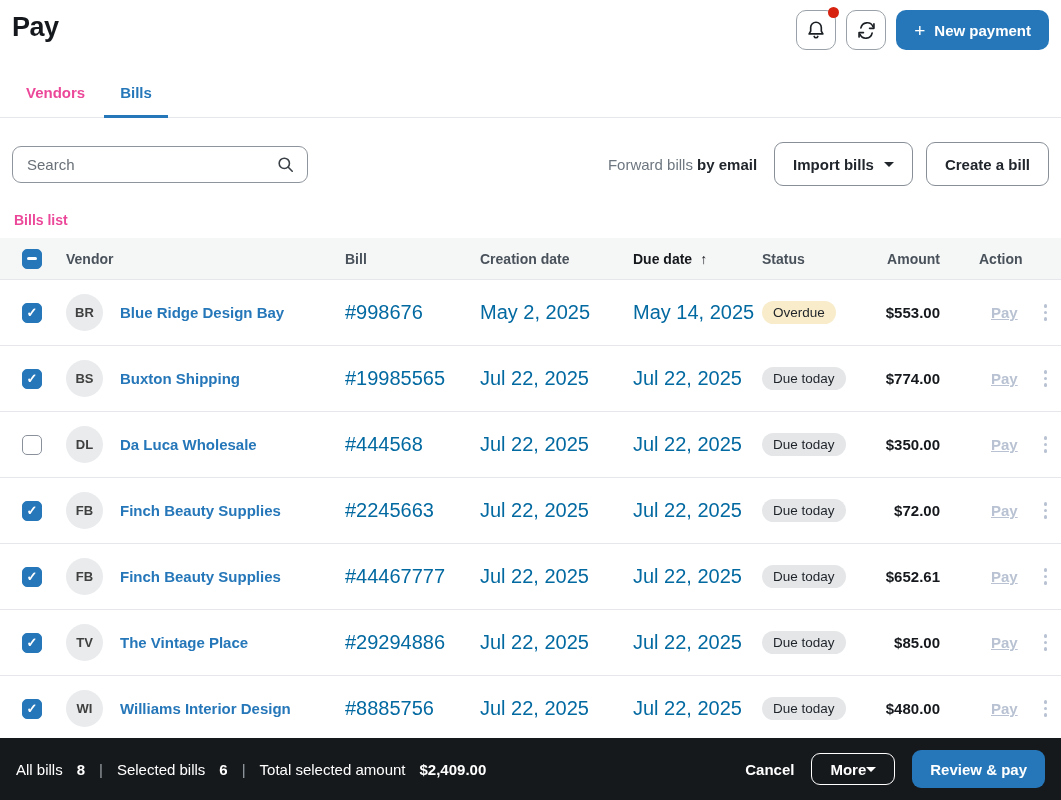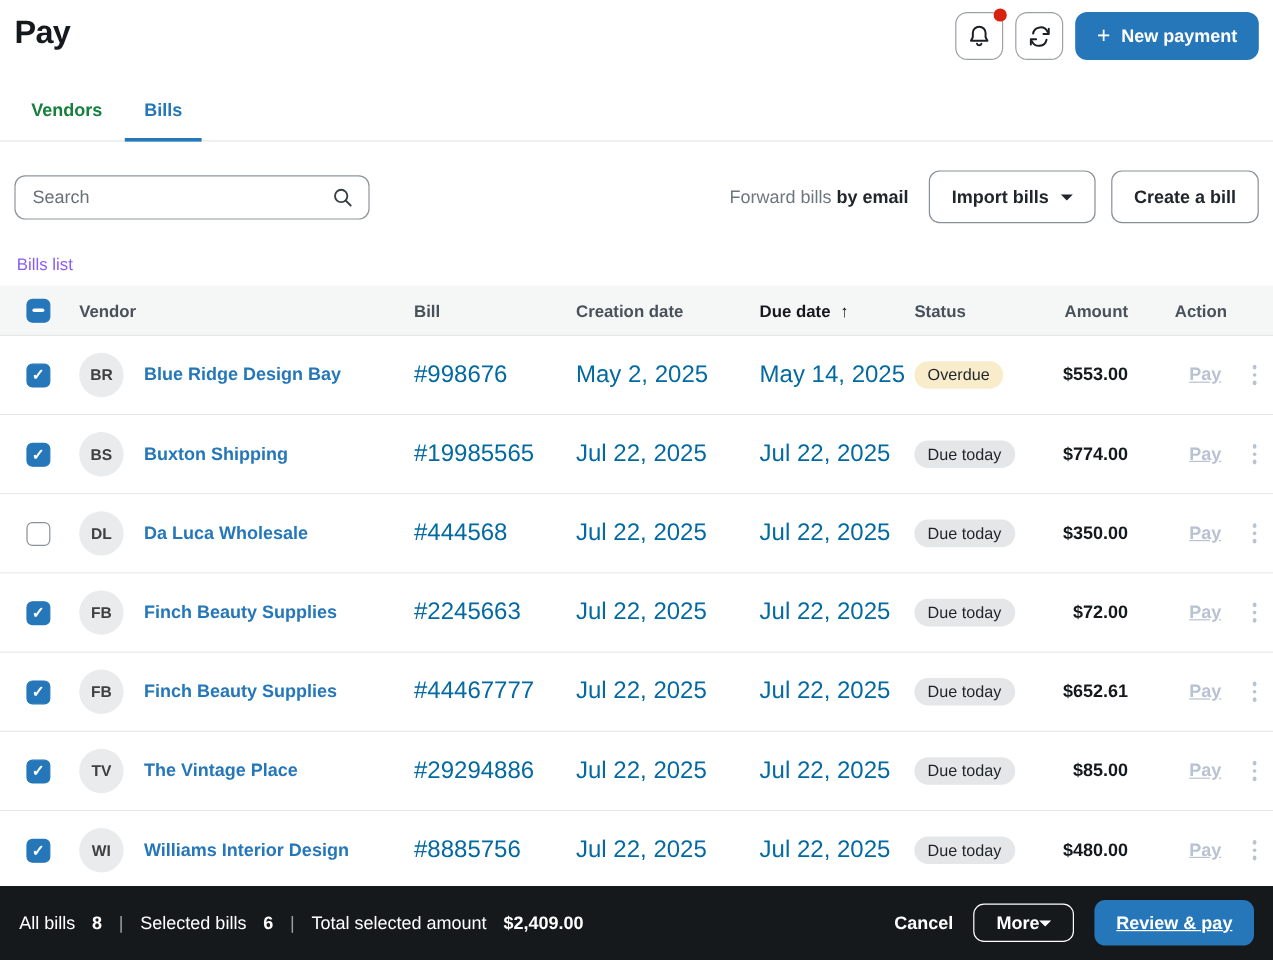--- a/index.html
+++ b/index.html
@@ -15,42 +15,42 @@
     background:#fff; display:flex; align-items:center; justify-content:center; cursor:pointer; }
   .notif-dot { position:absolute; top:-4px; right:-4px; width:11px; height:11px; border-radius:50%;
     background:#d6220f; }
   .btn-primary { height:40px; border:none; border-radius:10px; background:#2577b9; color:#fff;
     font-weight:700; font-size:15px; padding:0 18px; display:flex; align-items:center; gap:9px;
     cursor:pointer; font-family:inherit; }
   .plus-glyph { font-size:19px; font-weight:400; line-height:1; }
 
   
   .tabs { display:flex; gap:3px; padding-left:10px; margin-top:24px; border-bottom:1px solid #e5e7ea; }
-  .tab { padding:10px 16px 14px 16px; font-size:15px; font-weight:700; color:#15803d;
+  .tab { padding:10px 16px 14px 16px; font-size:15px; font-weight:700; color:#ec4899;
     border-bottom:3px solid transparent; margin-bottom:-1px; cursor:pointer; }
   .tab.active { color:#2577b9; border-bottom-color:#2577b9; }
 
   
   .toolbar { display:flex; align-items:center; justify-content:space-between; padding:24px 12px 0 12px; }
   .search-wrap { position:relative; width:296px; }
   .search-input { width:100%; height:37px; border:1px solid #8f959d; border-radius:9px;
     padding:0 40px 0 14px; font-size:15px; color:#1d4ed8; font-family:inherit; outline:none; }
   .search-input::placeholder { color:#697077; }
   .search-icon { position:absolute; right:13px; top:9px; }
   .toolbar-right { display:flex; align-items:center; gap:13px; }
   .forward-text { font-size:15px; color:#6e7780; margin-right:4px; }
   .forward-link { color:#21262c; font-weight:700; cursor:pointer; }
   .btn-secondary { height:44px; border:1px solid #888f97; border-radius:9px; background:#fff;
     color:#21262c; font-weight:700; font-size:15px; padding:0 18px; display:flex; align-items:center;
     gap:10px; cursor:pointer; font-family:inherit; }
   .caret-down { width:0; height:0; border-left:5px solid transparent; border-right:5px solid transparent;
     border-top:6px solid #21262c; display:inline-block; }
 
   
-  .list-caption { padding:26px 12px 10px 14px; font-size:14px; font-weight:400; color:#8b5cf6; }
+  .list-caption { padding:26px 12px 10px 14px; font-size:14px; font-weight:700; color:#ec4899; }
   .table-grid { display:grid; grid-template-columns:66px 279px 135px 153px 129px 113px 72px 1fr;
     align-items:center; }
   .thead { background:#f5f6f6; height:42px; border-bottom:1px solid #e5e7ea; }
   .th { font-size:14px; font-weight:700; color:#49525b; }
   .th.sorted { color:#15181c; }
   .sort-arrow { font-weight:400; margin-left:8px; color:#15181c; }
   .th.amount, .cell.amount { text-align:right; padding-right:7px; }
   .action-head { padding-left:32px; }
   .row { height:66px; border-bottom:1px solid #e5e7ea; background:#fff; }
   .cb-cell { padding-left:22px; }
@@ -81,21 +81,21 @@
   .summary { display:flex; align-items:center; gap:14px; font-size:15px; }
   .summary b { font-weight:700; }
   .sep { color:#9aa0a6; }
   .footer-actions { display:flex; align-items:center; gap:17px; }
   .btn-ghost { background:none; border:none; color:#fff; font-weight:700; font-size:15px;
     cursor:pointer; font-family:inherit; }
   .btn-outline-light { height:32px; background:none; border:1px solid #fff; border-radius:9px;
     color:#fff; font-weight:700; font-size:15px; padding:0 18px; display:flex; align-items:center;
     cursor:pointer; font-family:inherit; }
   .caret-down.light { border-top-color:#fff; }
-  .btn-primary.footer { border-radius:9px; height:38px;text-decoration:underline; }
+  .btn-primary.footer { border-radius:9px; height:38px; }
   svg { display:block; }
 </style>
 </head>
 <body>
 
 <div class="app-header">
   <div class="page-title">Pay</div>
   <div class="header-actions">
     <button class="icon-btn">
       <span>

